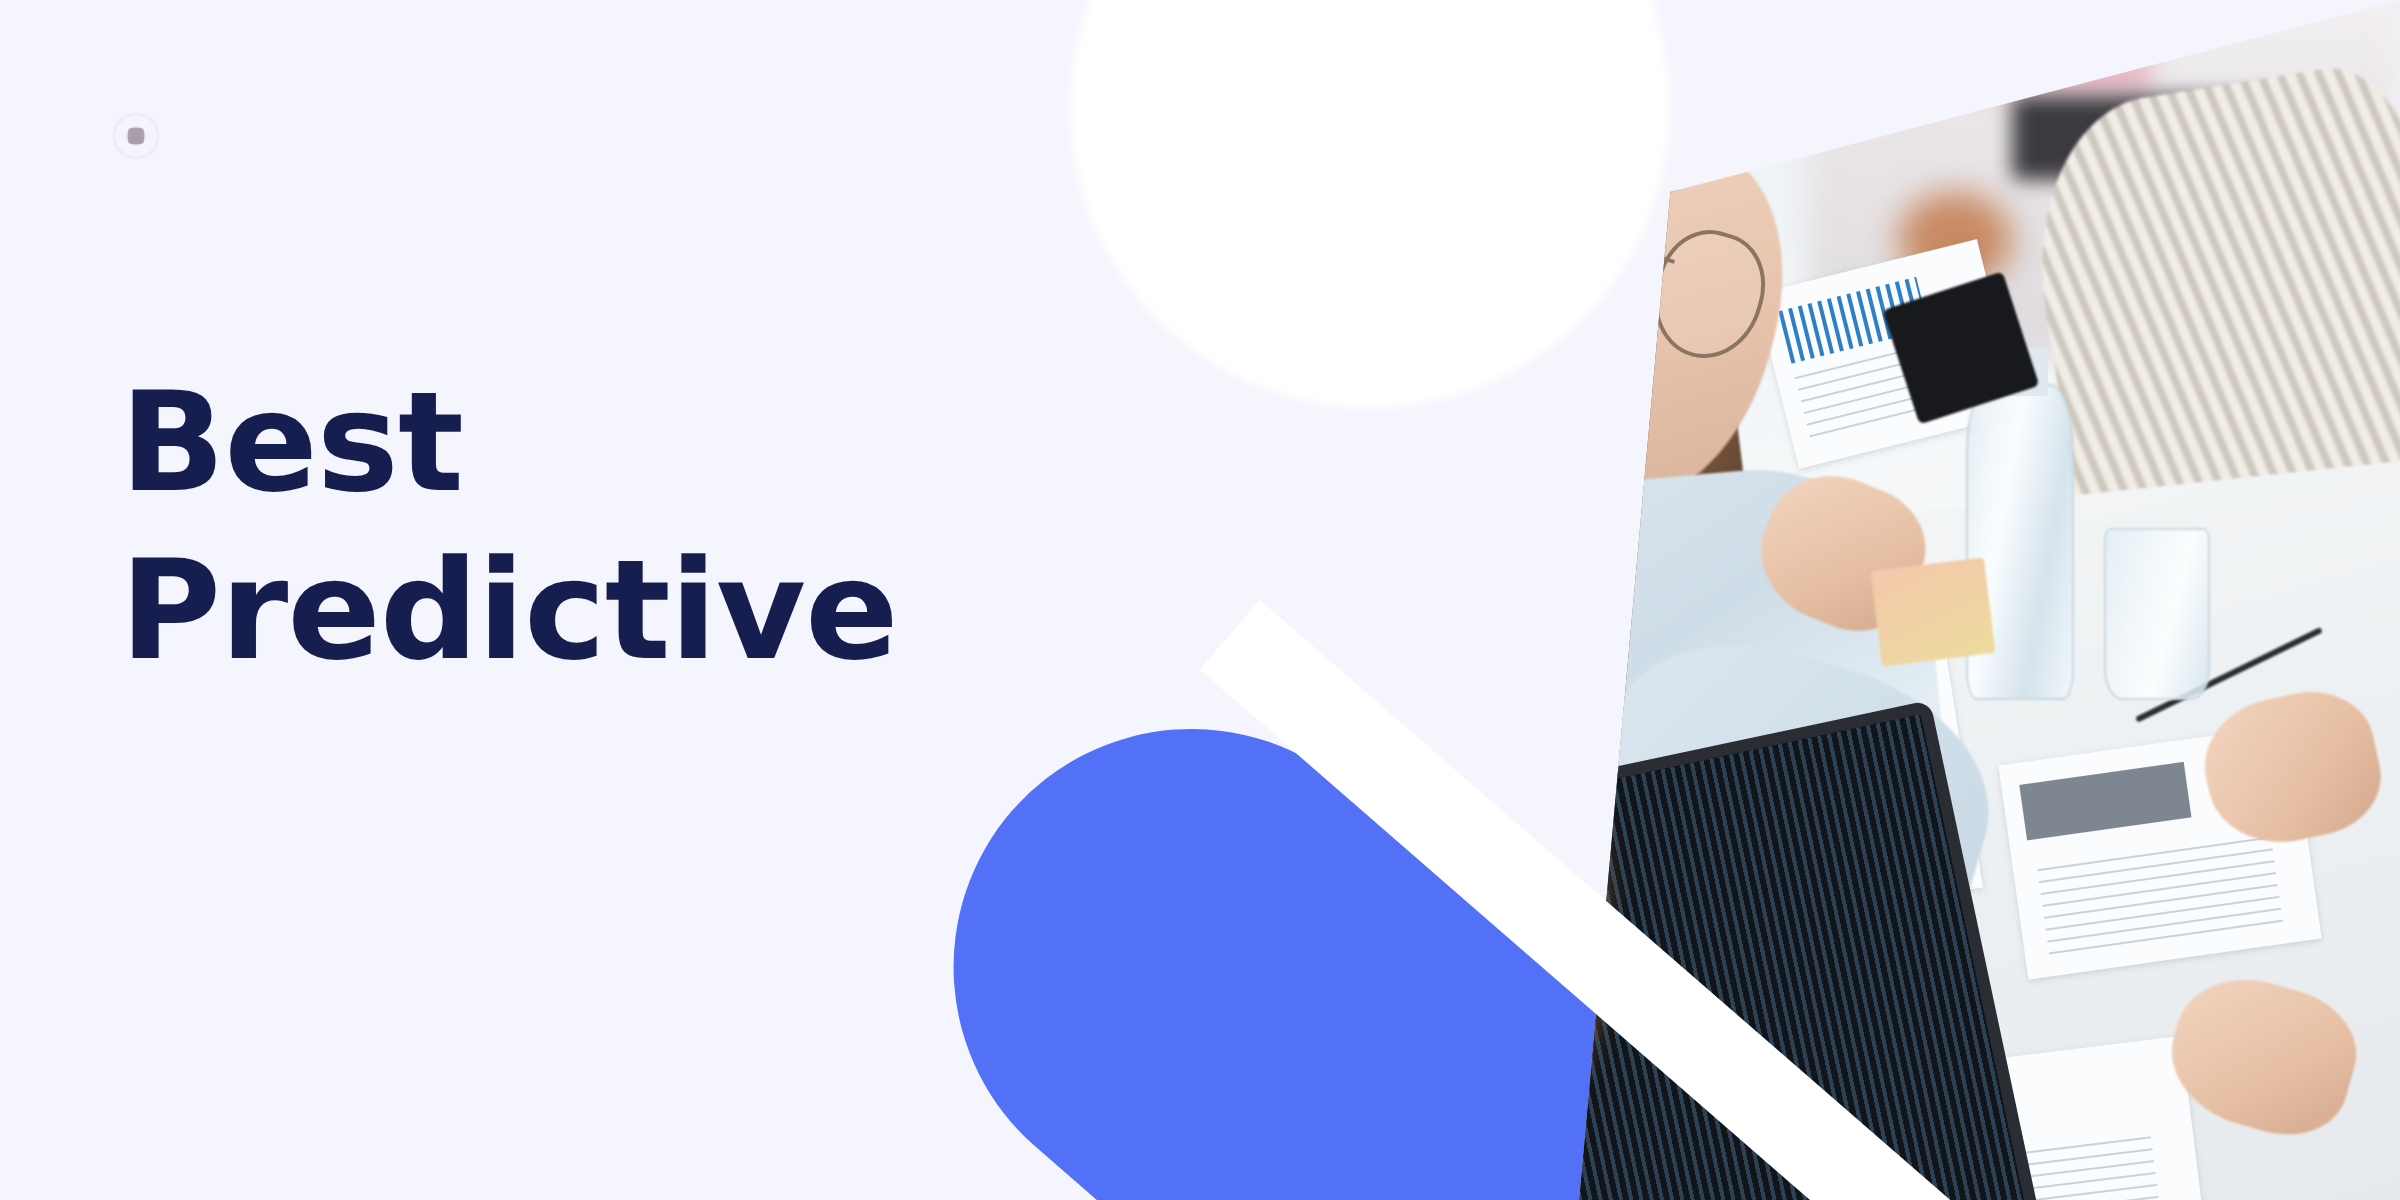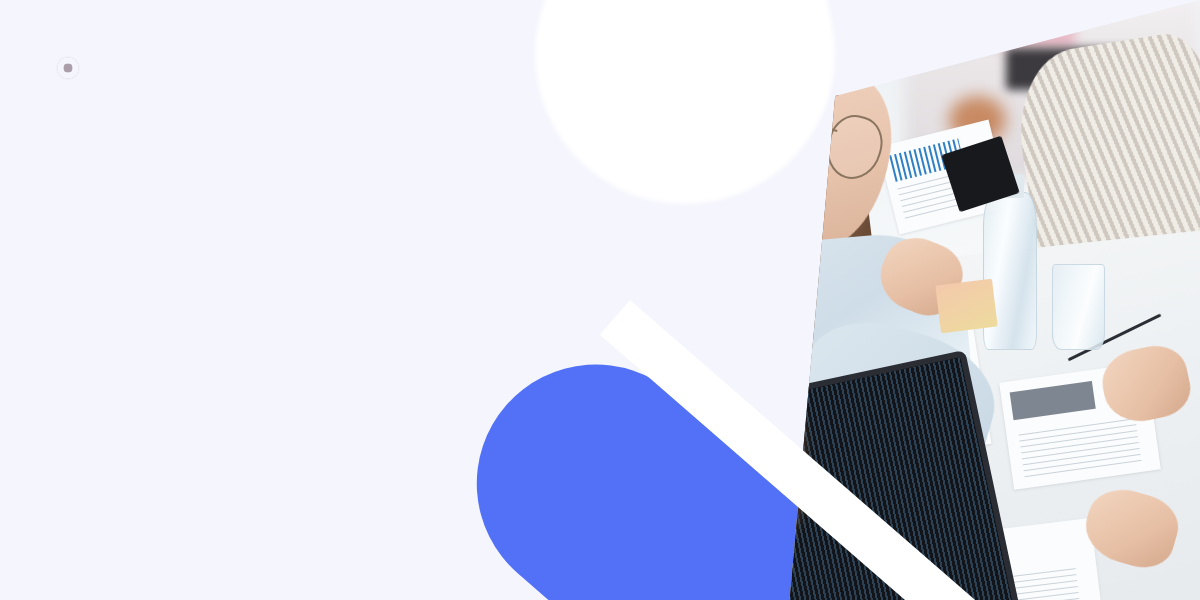--- a/index.html
+++ b/index.html
@@ -459,20 +459,22 @@
 </head>
 <body>
 
 <div class="banner">
 
   <div class="watermark">
     <div class="wm-core"></div>
   </div>
 
   <h1 class="headline">
+    <span class="hl-line">Best</span>
+    <span class="hl-line">Predictive</span>
   </h1>
 
   <div class="art">
 
     <div class="blob-white"></div>
     <div class="blob-blue-top"></div>
     <div class="blob-blue-bottom"></div>
 
     <div class="photo-plate">
       <div class="photo-round">

